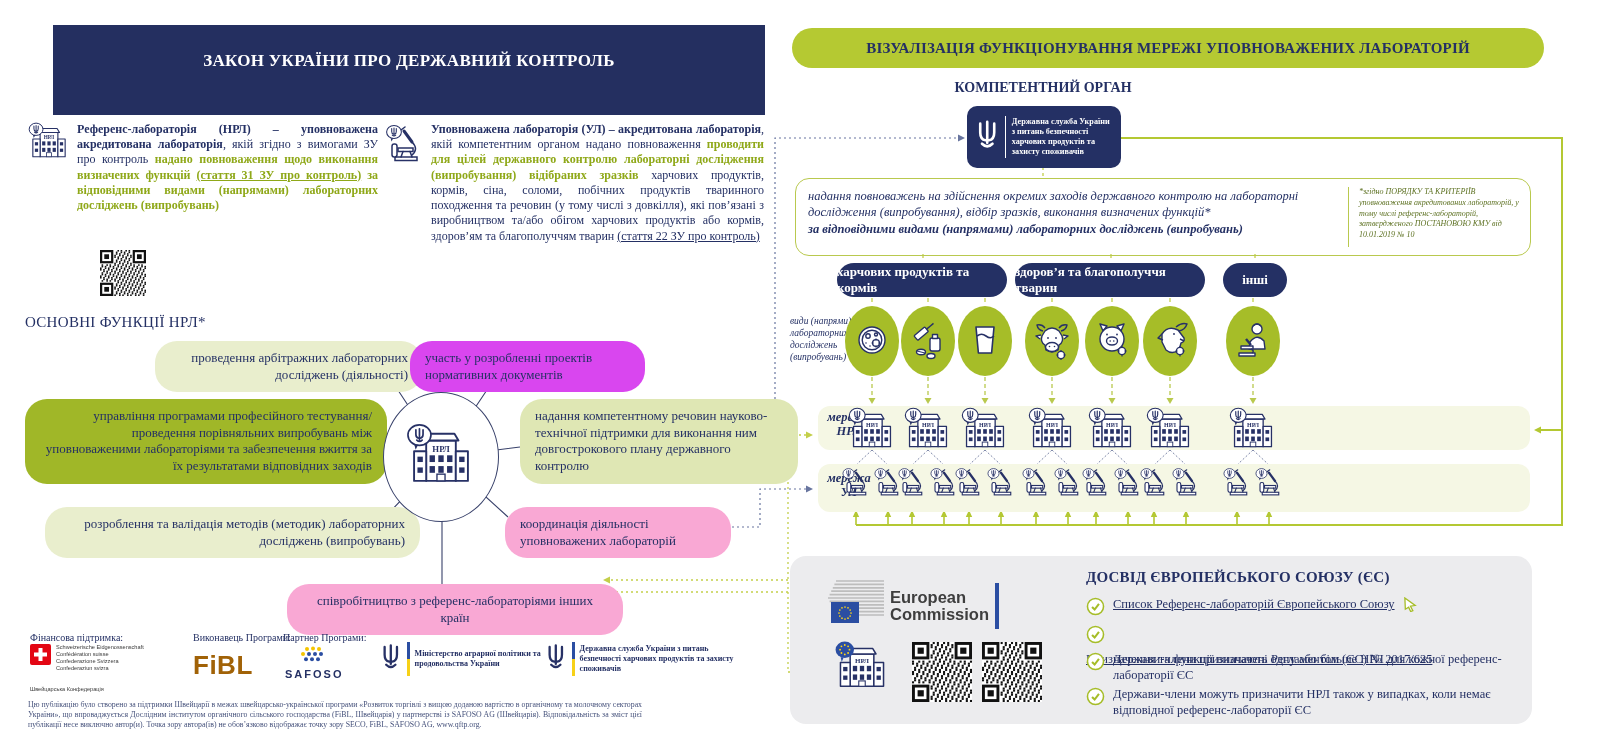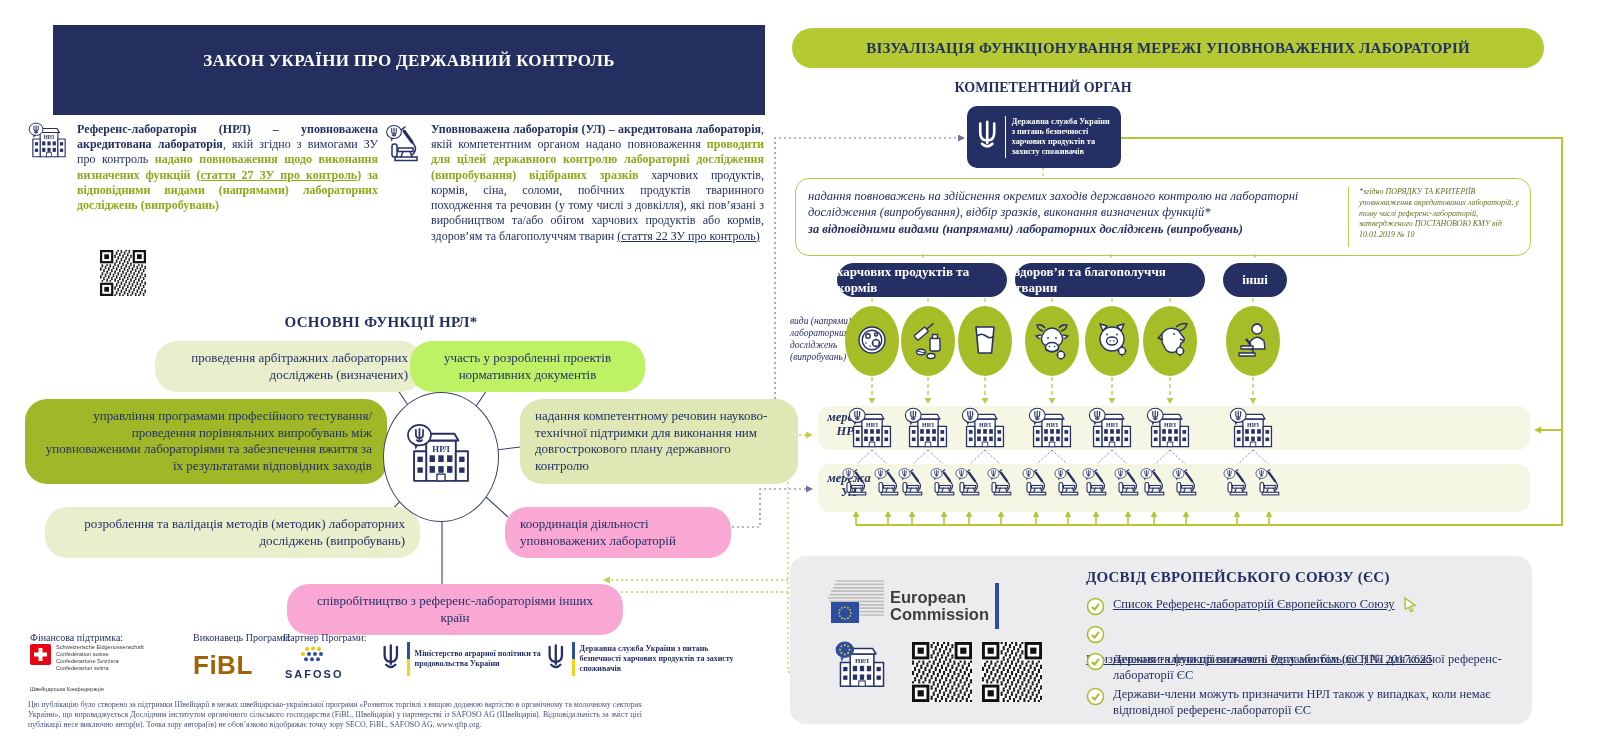--- a/index.html
+++ b/index.html
@@ -10,24 +10,24 @@
   .g{color:#8fa818;font-weight:bold;}
   .u{text-decoration:underline;}
   .just{text-align:justify;}
   #title-block{left:25px;top:25px;width:712px;min-height:90px;background:#242f60;color:#fff;
     text-align:center;padding:26px 18px;margin-left:28px;}
   #title-block .t1{font-size:17px;font-weight:bold;letter-spacing:.3px;}
   #title-block .t2{font-size:14.5px;font-weight:bold;margin-top:4px;line-height:1.35;}
   .defwrap{display:flex;gap:7px;align-items:flex-start;}
   .deftext{font-size:12px;line-height:1.27;}
   .ic{display:inline-block;flex:0 0 auto;}
-  #fn-title{left:25px;top:314px;width:712px;text-align:center;font-weight:bold;font-size:15px;letter-spacing:.3px;}
+  #fn-title{left:25px;top:314px;width:712px;text-align:left;font-weight:normal;font-size:15px;letter-spacing:.3px;}
   .blob{position:absolute;border-radius:22px;padding:9px 15px;font-size:13px;line-height:1.28;color:#243064;}
   .pale{background:#e9eecd;} .pale2{background:#dfe7b4;}
-  .mid{background:#bef264;text-align:center;} .mid2{background:#f9a8d4;} .dark{background:#a0b728;}
+  .mid{background:#d946ef;} .mid2{background:#f9a8d4;} .dark{background:#a0b728;}
   .tr{text-align:right;} .tc{text-align:center;}
   #nrl-circle{left:383px;top:392px;width:116px;height:130px;border:1.5px solid #39426b;border-radius:50%;
     background:#fff;display:flex;align-items:center;justify-content:center;}
   .flabel{font-size:10px;color:#243064;font-family:Liberation Serif, serif;}
   .tiny{font-size:5.6px;line-height:1.25;color:#3a3a3a;font-family:"Liberation Sans",sans-serif;}
   #fibl{font-family:"Liberation Sans",sans-serif;font-weight:bold;font-size:26px;color:#a16207;letter-spacing:.5px;}
   .govtext{font-size:8px;font-weight:bold;line-height:1.22;color:#243064;}
   .govbar{width:3px;height:34px;background:linear-gradient(#2b4ea2 0 50%,#f7d117 50% 100%);}
   #disclaimer{left:28px;top:700px;width:614px;font-size:7.8px;line-height:1.3;color:#44507a;text-align:justify;}
   #r-header{left:792px;top:28px;width:752px;height:40px;background:#b5c932;border-radius:20px;
@@ -175,21 +175,21 @@
 <text x="26" y="21.5" text-anchor="middle" font-size="6.5" font-weight="bold" fill="#273166" font-family="Liberation Serif,serif">НРЛ</text>
 <g transform="translate(10,9) scale(0.95)">
             <ellipse rx="9" ry="8" fill="#fff" stroke="#273166" stroke-width="1.3"></ellipse>
             <path d="M-1,7.5 l-2,4 l-1,-4 z" fill="#273166"></path>
             <g transform="scale(0.7)">
               <path d="M0,-7 V5 M-4,-6 V-1 Q-4,3 -1,3.5 M4,-6 V-1 Q4,3 1,3.5 M-3,5.5 Q0,8.5 3,5.5" stroke="#273166" fill="none" stroke-width="1.9" stroke-linecap="round"></path>
             </g>
           </g>
         </svg></span>
     <div class="deftext just">
-      <span class="b">Референс-лабораторія (НРЛ) – уповноважена акредитована лабораторія</span><span>, якій згідно з вимогами ЗУ про контроль </span><span class="g">надано повноваження щодо виконання визначених функцій </span><span class="g u">(стаття 27 ЗУ про контроль)</span><span class="g"> за відповідними видами (напрямами) лабораторних досліджень (випробувань)</span>
+      <span class="b">Референс-лабораторія (НРЛ) – уповноважена акредитована лабораторія</span><span>, якій згідно з вимогами ЗУ про контроль </span><span class="g">надано повноваження щодо виконання визначених функцій </span><span class="g u">(стаття 31 ЗУ про контроль)</span><span class="g"> за відповідними видами (напрямами) лабораторних досліджень (випробувань)</span>
     </div>
   </div>
 
   <div class="abs defwrap" style="left:384px;top:122px;width:380px;">
     <span class="ic" id="def-ic-2"><svg width="40" viewBox="0 0 40 42">
 <g stroke="#273166" fill="#fff" stroke-width="1.5" stroke-linecap="round">
 <path d="M20,9 l8,11" stroke-width="3"></path>
             <path d="M17,8 l4,-3"></path>
 <path d="M28,20 q7,7 0,13" fill="none"></path>
 <rect x="14" y="26" width="15" height="3.5"></rect>
@@ -453,21 +453,21 @@
         <rect x="28" y="15" width="1" height="1" fill="#111"></rect>
         <rect x="28" y="16" width="1" height="1" fill="#111"></rect>
         <rect x="28" y="20" width="1" height="1" fill="#111"></rect>
         <rect x="28" y="21" width="1" height="1" fill="#111"></rect>
         <rect x="28" y="25" width="1" height="1" fill="#111"></rect>
         <rect x="28" y="26" width="1" height="1" fill="#111"></rect>
       </svg></div>
 
   <div id="fn-title" class="abs">ОСНОВНІ ФУНКЦІЇ НРЛ*</div>
 
-  <div class="blob pale tr" style="left:155px;top:341px;width:238px;">проведення арбітражних лабораторних досліджень (визначених)</div>
+  <div class="blob pale tr" style="left:155px;top:341px;width:238px;">проведення арбітражних лабораторних досліджень (діяльності)</div>
   <div class="blob mid" style="left:410px;top:341px;width:205px;">участь у розробленні проектів нормативних документів</div>
   <div class="blob dark tr" style="left:25px;top:399px;width:332px;">управління програмами професійного тестування/ проведення порівняльних випробувань між уповноваженими лабораторіями та забезпечення вжиття за їх результатами відповідних заходів</div>
   <div class="blob pale2" style="left:520px;top:399px;width:248px;">надання компетентному речовин науково-технічної підтримки для виконання ним довгострокового плану державного контролю</div>
   <div class="blob pale tr" style="left:45px;top:507px;width:345px;">розроблення та валідація методів (методик) лабораторних досліджень (випробувань)</div>
   <div class="blob mid2" style="left:505px;top:507px;width:196px;">координація діяльності уповноважених лабораторій</div>
   <div class="blob mid2 tc" style="left:287px;top:584px;width:306px;">співробітництво з референс-лабораторіями інших країн</div>
 
   <div id="nrl-circle" class="abs">
     <span id="circle-icon"><svg width="70" viewBox="0 0 52 48">
 <g fill="#fff" stroke="#273166" stroke-width="1.4" stroke-linejoin="round">

